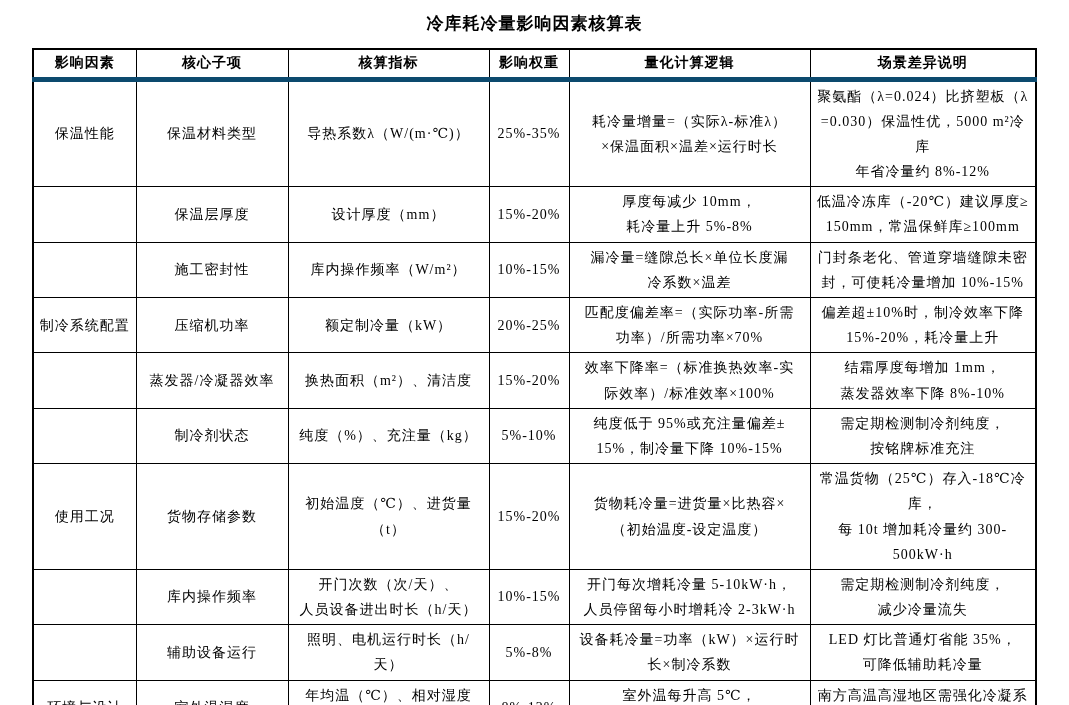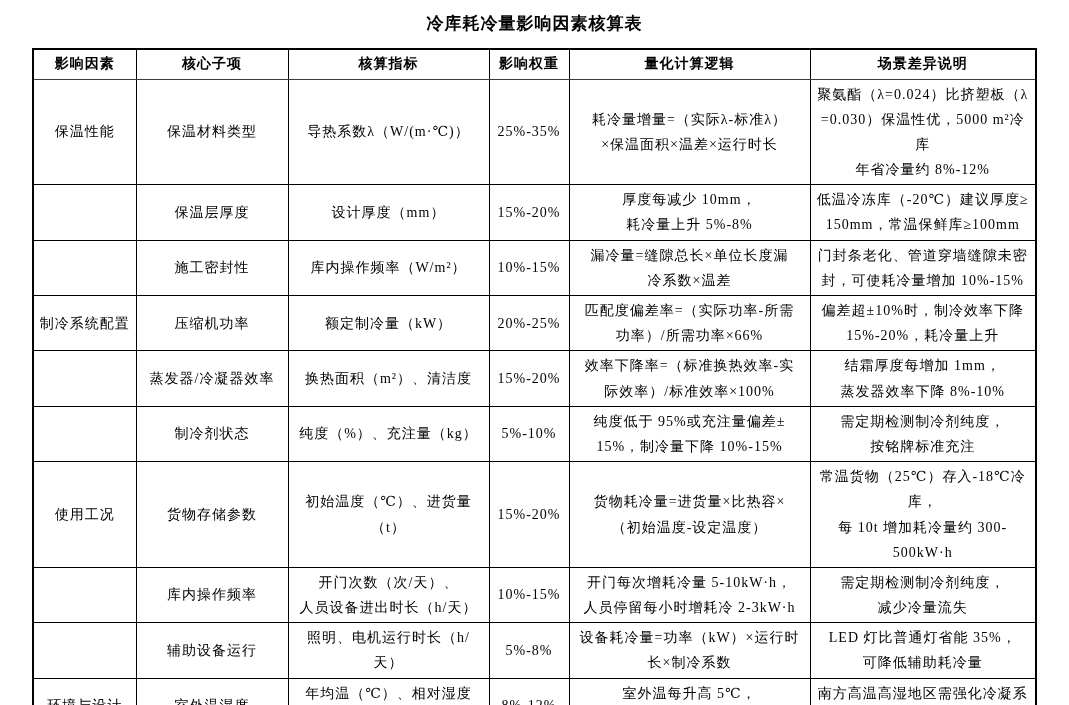--- a/index.html
+++ b/index.html
@@ -41,21 +41,21 @@
     line-height: 1.8;
     padding: 2px 4px;
     white-space: pre-line;
     box-sizing: border-box;
     overflow: hidden;
   }
   table.factor-table thead th {
     font-weight: bold;
     height: 30px;
     line-height: 1.3;
-    border-bottom: 1px solid #0c4a6e;
+    border-bottom: 5px solid #0c4a6e;
   }
   table.factor-table tbody tr {
     height: 51px;
   }
   table.factor-table tbody tr.tall-row {
     height: 83px;
   }
 </style>
 </head>
 <body>
@@ -113,21 +113,21 @@
 冷系数×温差</td>
           <td>门封条老化、管道穿墙缝隙未密
 封，可使耗冷量增加 10%-15%</td>
         </tr>
         <tr>
           <td>制冷系统配置</td>
           <td>压缩机功率</td>
           <td>额定制冷量（kW）</td>
           <td>20%-25%</td>
           <td>匹配度偏差率=（实际功率-所需
-功率）/所需功率×66%</td>
+功率）/所需功率×70%</td>
           <td>偏差超±10%时，制冷效率下降
 15%-20%，耗冷量上升</td>
         </tr>
         <tr>
           <td></td>
           <td>蒸发器/冷凝器效率</td>
           <td>换热面积（m²）、清洁度</td>
           <td>15%-20%</td>
           <td>效率下降率=（标准换热效率-实
 际效率）/标准效率×100%</td>

